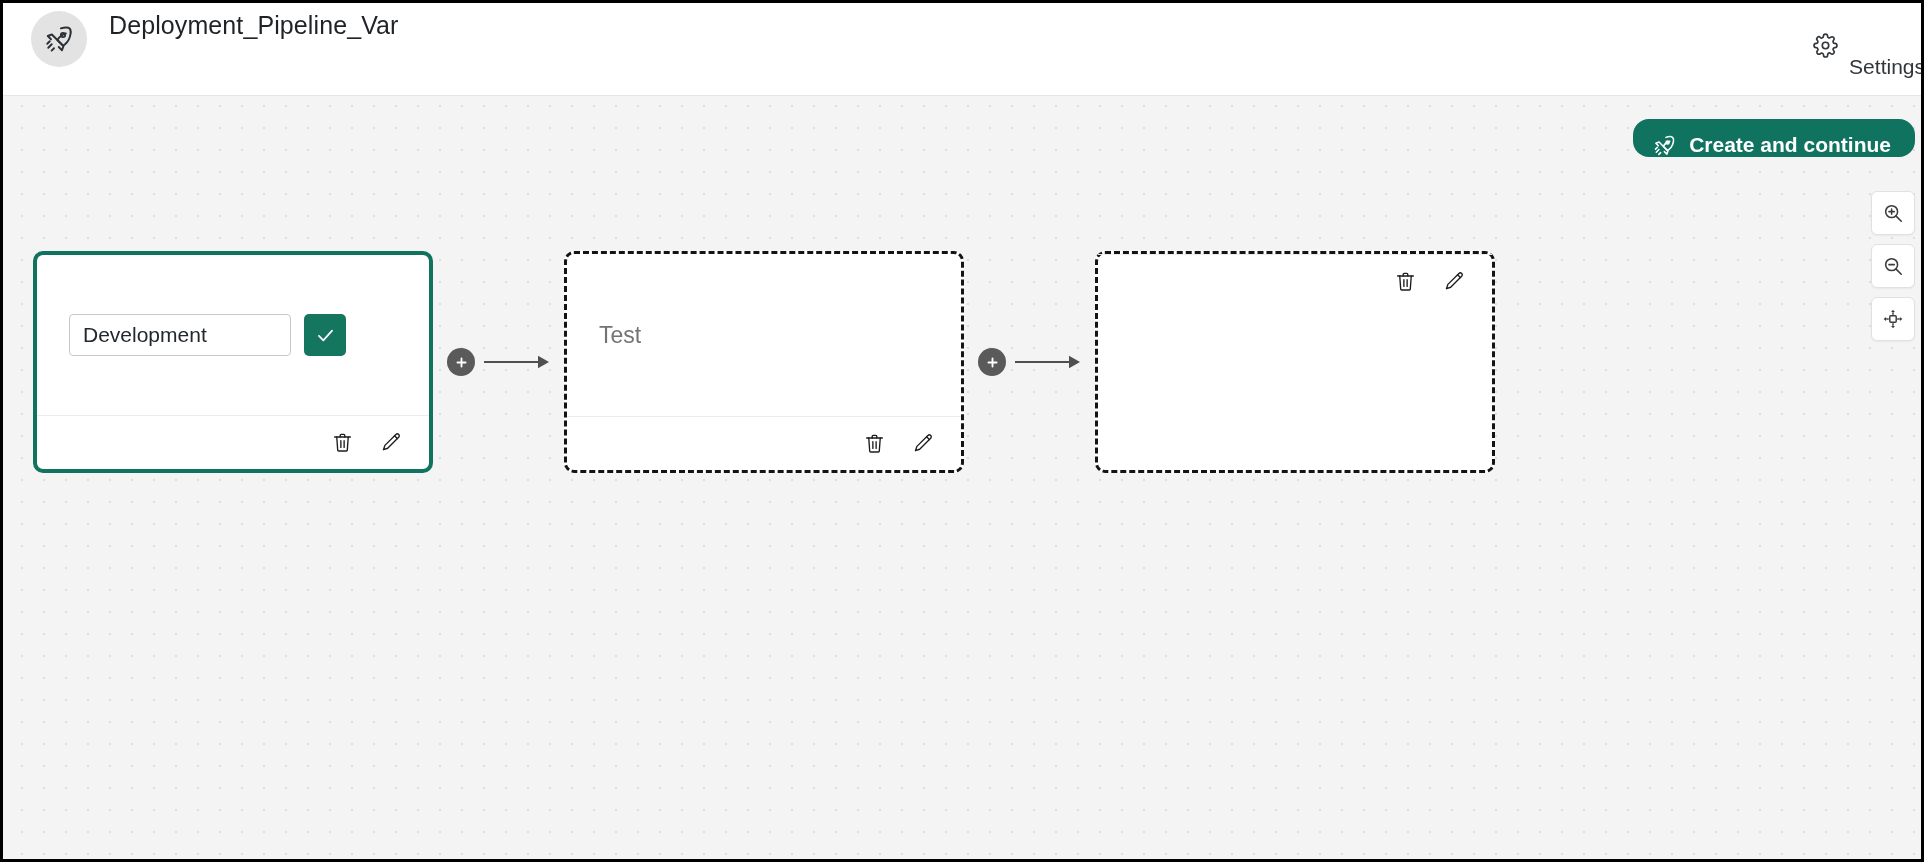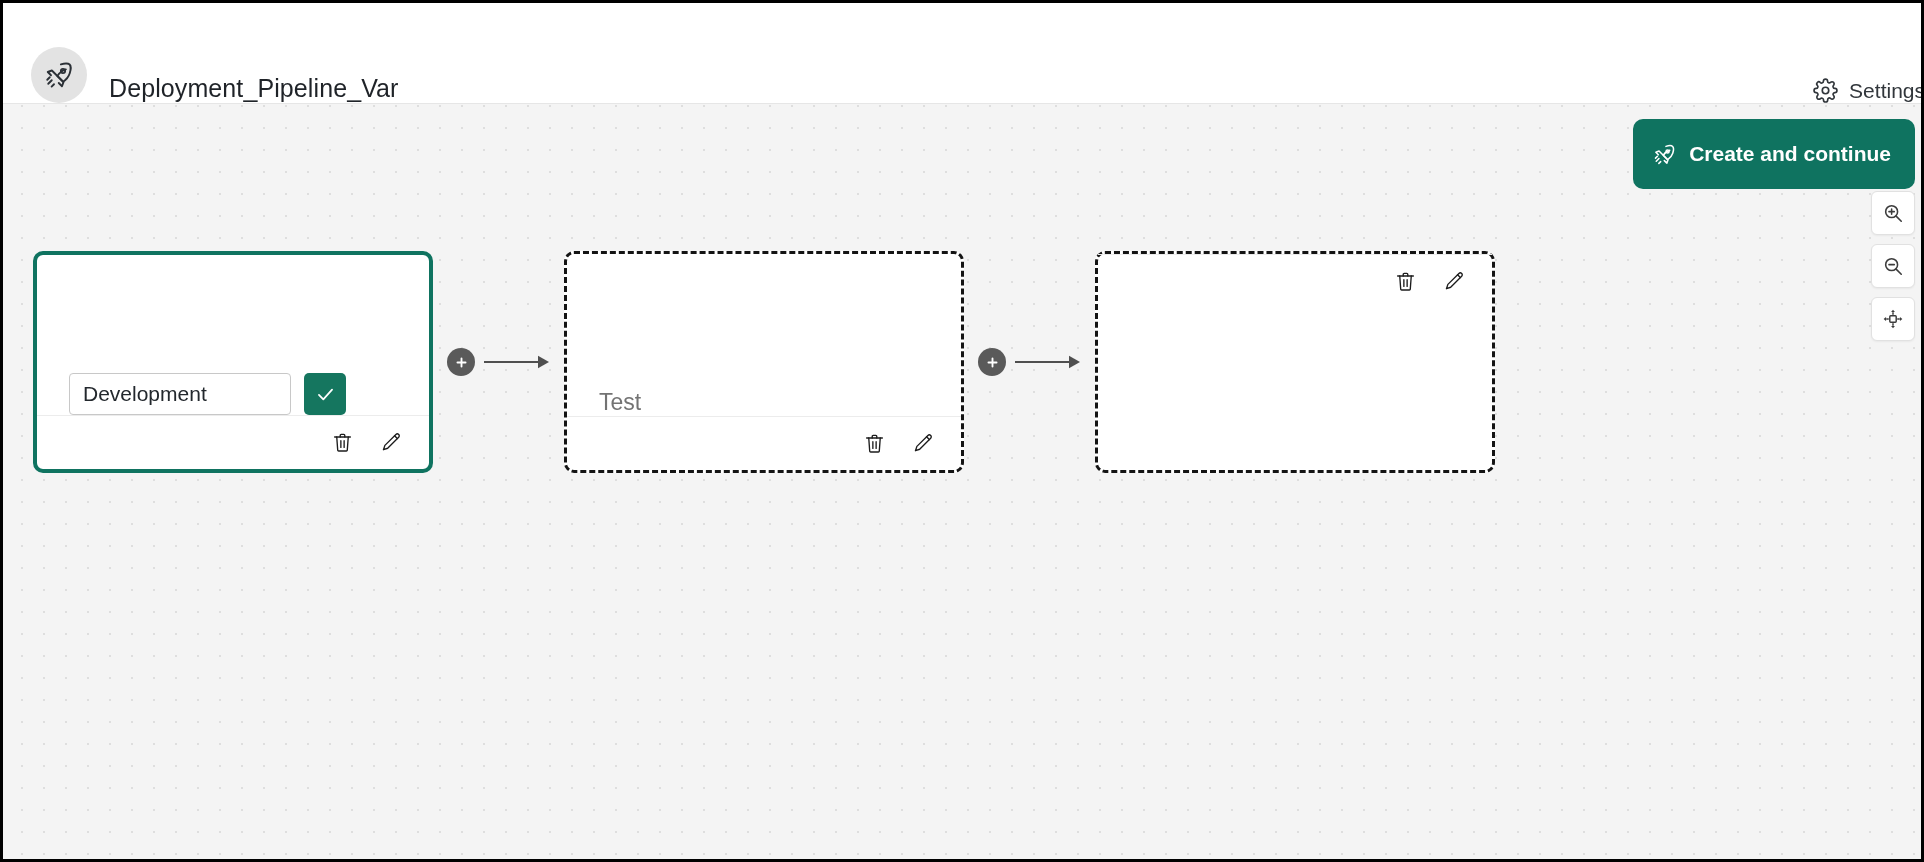--- a/index.html
+++ b/index.html
@@ -18,27 +18,27 @@
     width: 1924px;
     height: 862px;
     border: 3px solid #000000;
     background: #ffffff;
     overflow: hidden;
   }
 
   
   #header {
     position: absolute;
-    top: 16px; left: 0;
+    top: 8px; left: 0;
     width: 100%;
     height: 85px;
     background: #ffffff;
     border-bottom: 1px solid #e6e6e6;
     display: flex;
-    align-items: flex-end;
+    align-items: flex-start;
     padding: 0 22px 0 28px;
     z-index: 40;
   }
   #app-logo {
     width: 56px; height: 56px;
     border-radius: 50%;
     background: #e3e3e3;
     display: flex; align-items: center; justify-content: center;
     flex: 0 0 auto;
   }
@@ -55,51 +55,52 @@
     display: flex;
     align-items: center;
     gap: 11px;
     padding-right: 0;
     transform: translateX(26px);
   }
   #settings-label {
     font-size: 21px;
     color: #31363b;
     white-space: nowrap;
+    margin-top: 44px;
   }
 
   
   #canvas {
     position: absolute;
     top: 86px; left: 0;
     width: 100%;
     height: 773px;
     background-color: #f4f4f4;
     background-image: radial-gradient(#dedede 1.2px, transparent 1.3px);
     background-size: 22px 22px;
     background-position: 8px 6px;
     overflow: hidden;
   }
 
   
   #create-continue {
     position: absolute;
     top: 30px;
     right: 6px;
-    height: 70px;
+    height: 38px;
     padding: 0 24px 0 20px;
     background: #0f7360;
     color: #ffffff;
     border: none;
-    border-radius: 10px;
+    border-radius: 16px;
     font-family: inherit;
     font-size: 21px;
     font-weight: 700;
     display: flex;
-    align-items: center;
+    align-items: flex-end;
     gap: 13px;
     cursor: pointer;
     z-index: 30;
     white-space: nowrap;
   }
 
   
   #view-controls {
     position: absolute;
     top: 102px;
@@ -140,21 +141,21 @@
   .stage-card.is-selected {
     border: 4px solid #0f7360;
   }
   .stage-card.is-dashed {
     border: 3px dashed #141414;
   }
 
   .card-body {
     flex: 1 1 auto;
     display: flex;
-    align-items: flex-end;
+    align-items: center;
     padding: 0 32px;
   }
   .stage-name-static {
     font-size: 23px;
     color: #737373;
   }
 
   .name-edit-row {
     display: flex;
     align-items: center;

